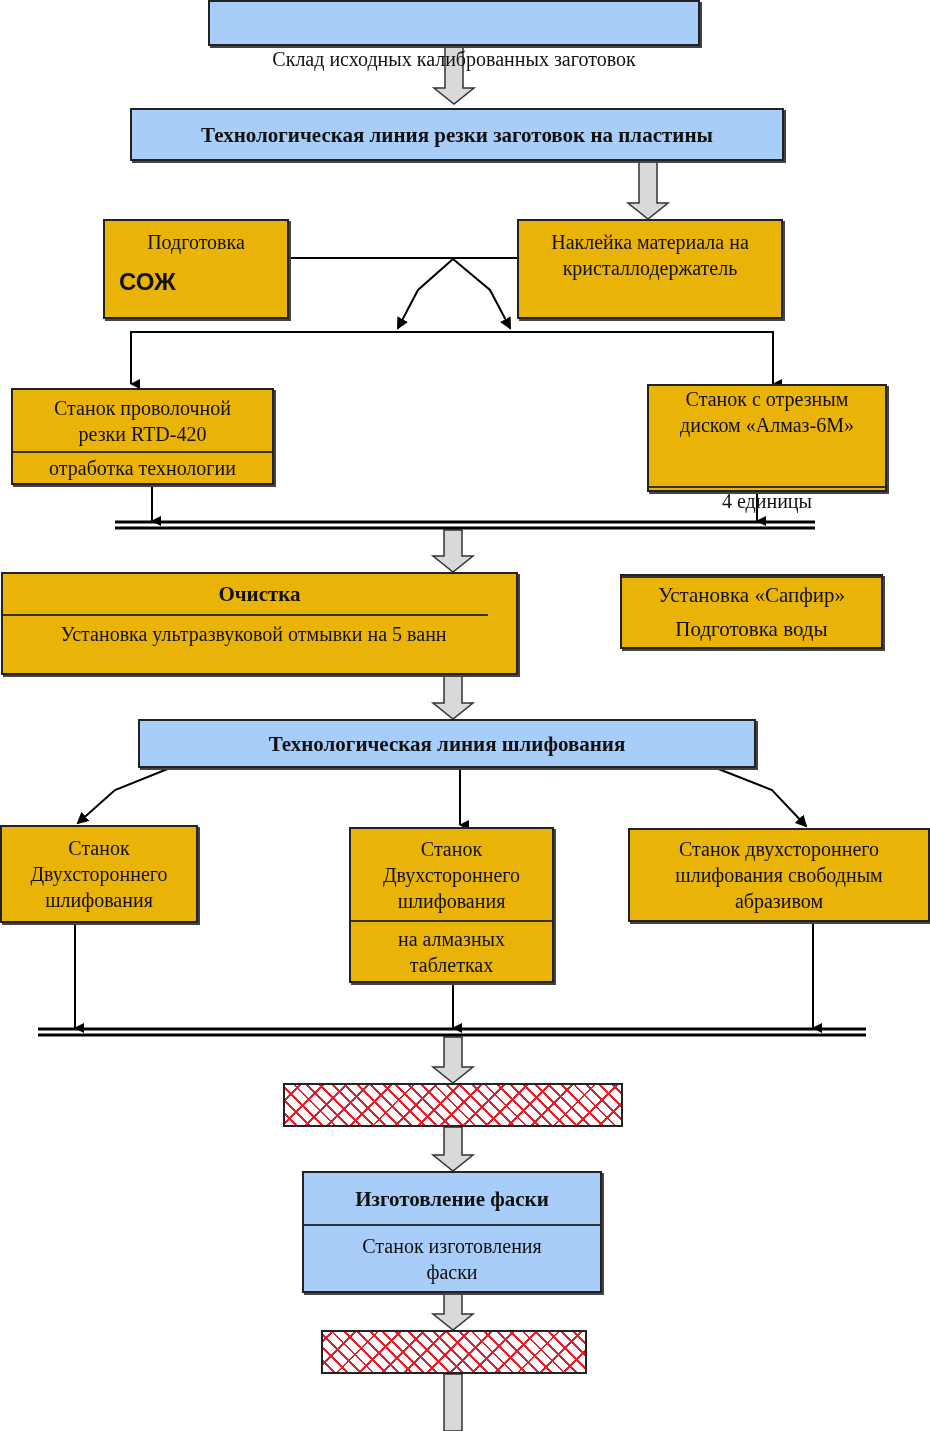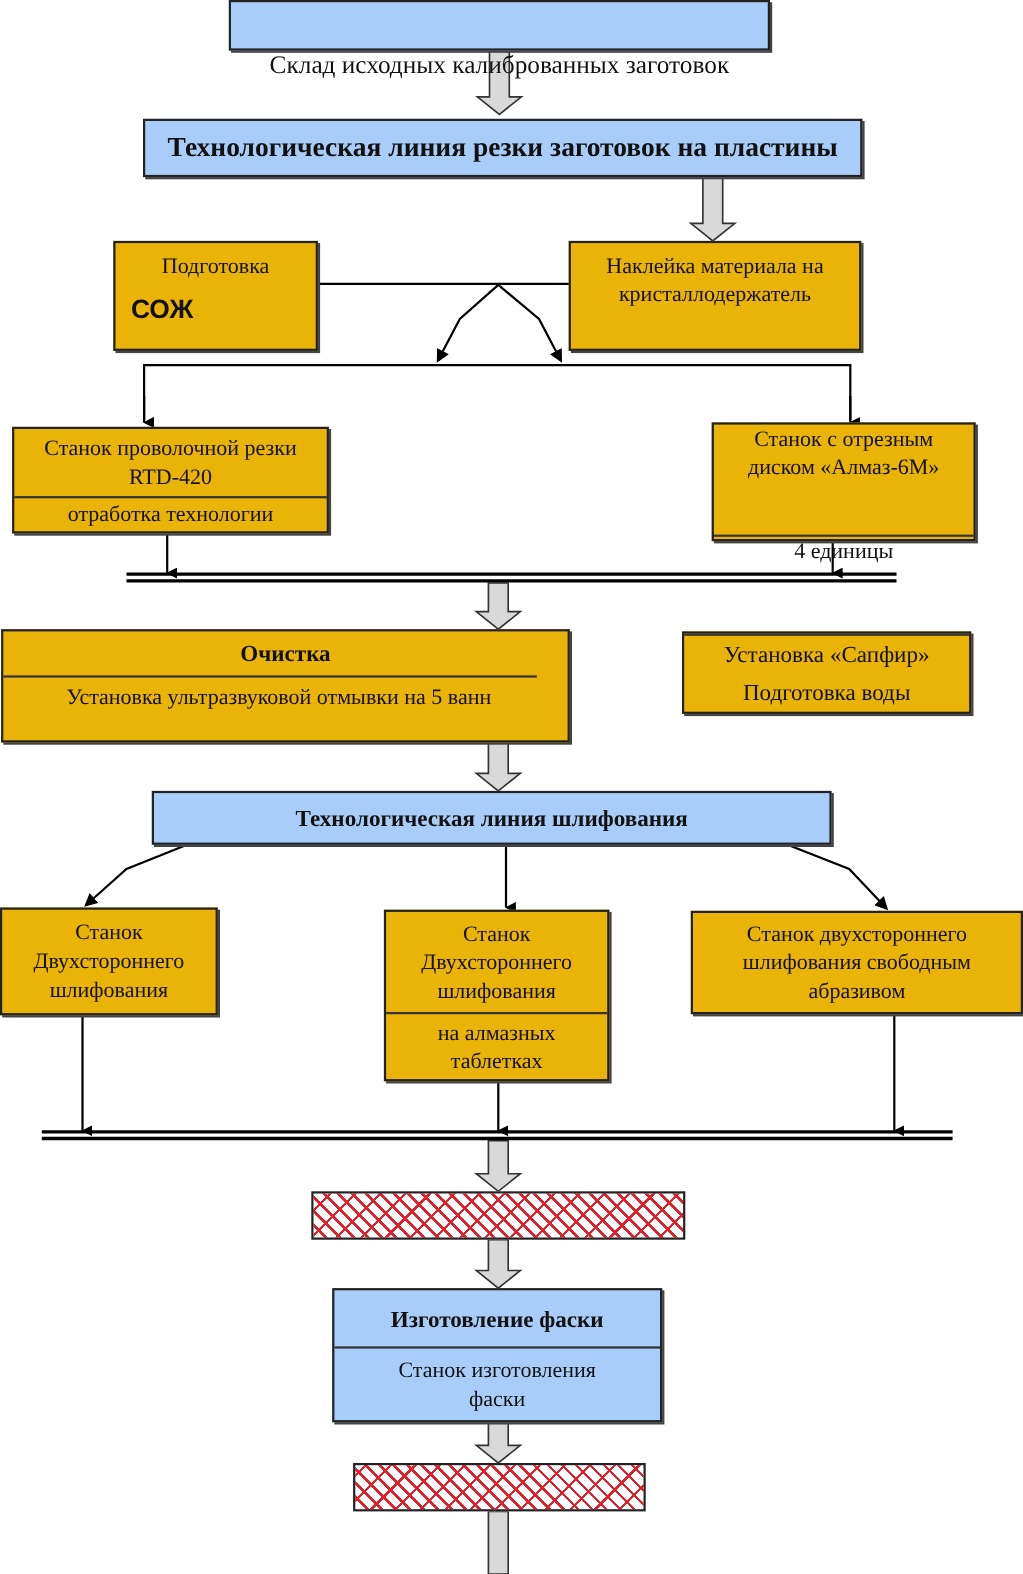--- a/index.html
+++ b/index.html
@@ -62,37 +62,37 @@
   </g>
   <g stroke="#000" stroke-width="3">
     <line x1="115" y1="522" x2="815" y2="522"></line>
     <line x1="115" y1="528" x2="815" y2="528"></line>
     <line x1="38" y1="1029" x2="866" y2="1029"></line>
     <line x1="38" y1="1035" x2="866" y2="1035"></line>
   </g>
 </svg>
 
 <div class="box blue" style="left:208px;top:0;width:492px;height:46px;">
-  <div class="sec" style="flex:1;font-size:23px;margin-top:44px;">Склад исходных калиброванных заготовок</div>
+  <div class="sec" style="flex:1;font-size:20px;margin-top:44px;">Склад исходных калиброванных заготовок</div>
 </div>
 
 <div class="box blue" style="left:130px;top:108px;width:654px;height:53px;">
-  <div class="sec bold" style="flex:1;font-size:25px;">Технологическая линия резки заготовок на пластины</div>
+  <div class="sec bold" style="flex:1;font-size:21px;">Технологическая линия резки заготовок на пластины</div>
 </div>
 
 <div class="box cyan" style="left:103px;top:219px;width:186px;height:100px;">
   <div style="text-align:center;font-size:20px;margin-top:10px;">Подготовка</div>
   <div style="font-family:'Liberation Sans',sans-serif;font-weight:bold;font-size:24px;margin:14px 0 0 14px;">СОЖ</div>
 </div>
 
 <div class="box cyan" style="left:517px;top:219px;width:266px;height:100px;align-items:center;">
   <div class="sec" style="padding:8px 18px 0;">Наклейка материала на кристаллодержатель</div>
 </div>
 
-<div class="box cyan" style="left:11px;top:388px;width:288px;height:97px;">
+<div class="box cyan" style="left:11px;top:388px;width:263px;height:97px;">
   <div class="sec" style="height:61px;padding:0 20px;">Станок проволочной резки RTD-420</div>
   <div class="sec divider" style="flex:1;">отработка технологии</div>
 </div>
 
 <div class="box cyan" style="left:647px;top:384px;width:240px;height:108px;gap:48px;">
   <div class="sec" style="height:66px;padding:0 10px;">Станок с отрезным диском «Алмаз-6М»</div>
   <div class="sec divider" style="flex:1;">4 единицы</div>
 </div>
 
 <div class="box cyan" style="left:1px;top:572px;width:517px;height:103px;">

